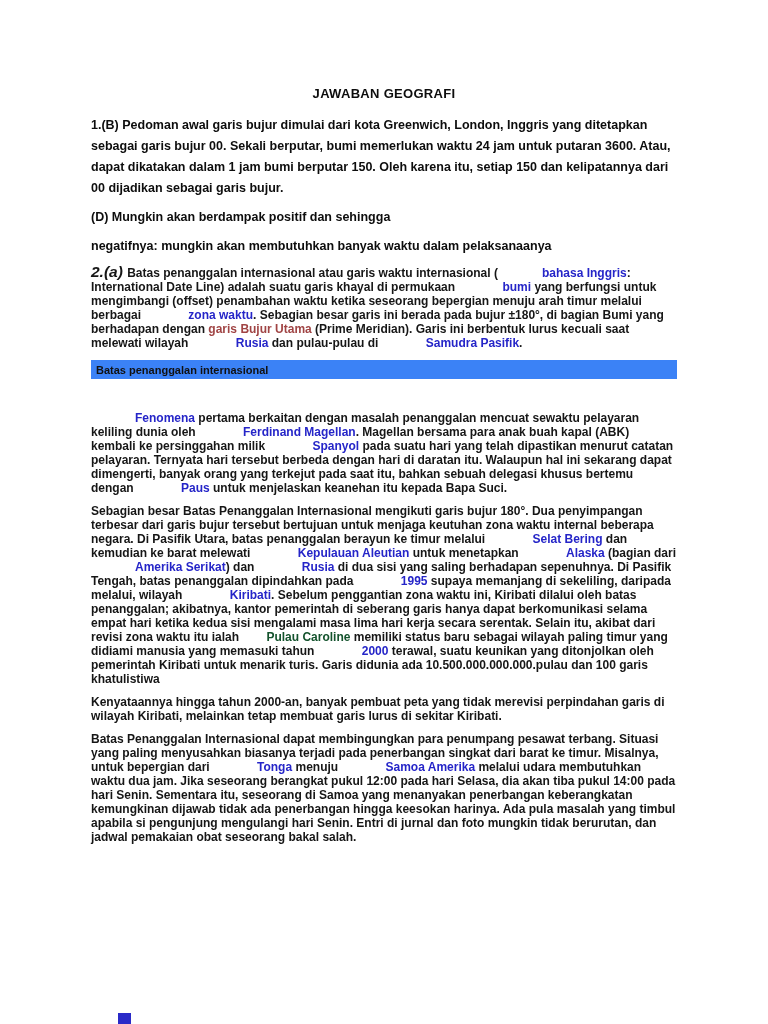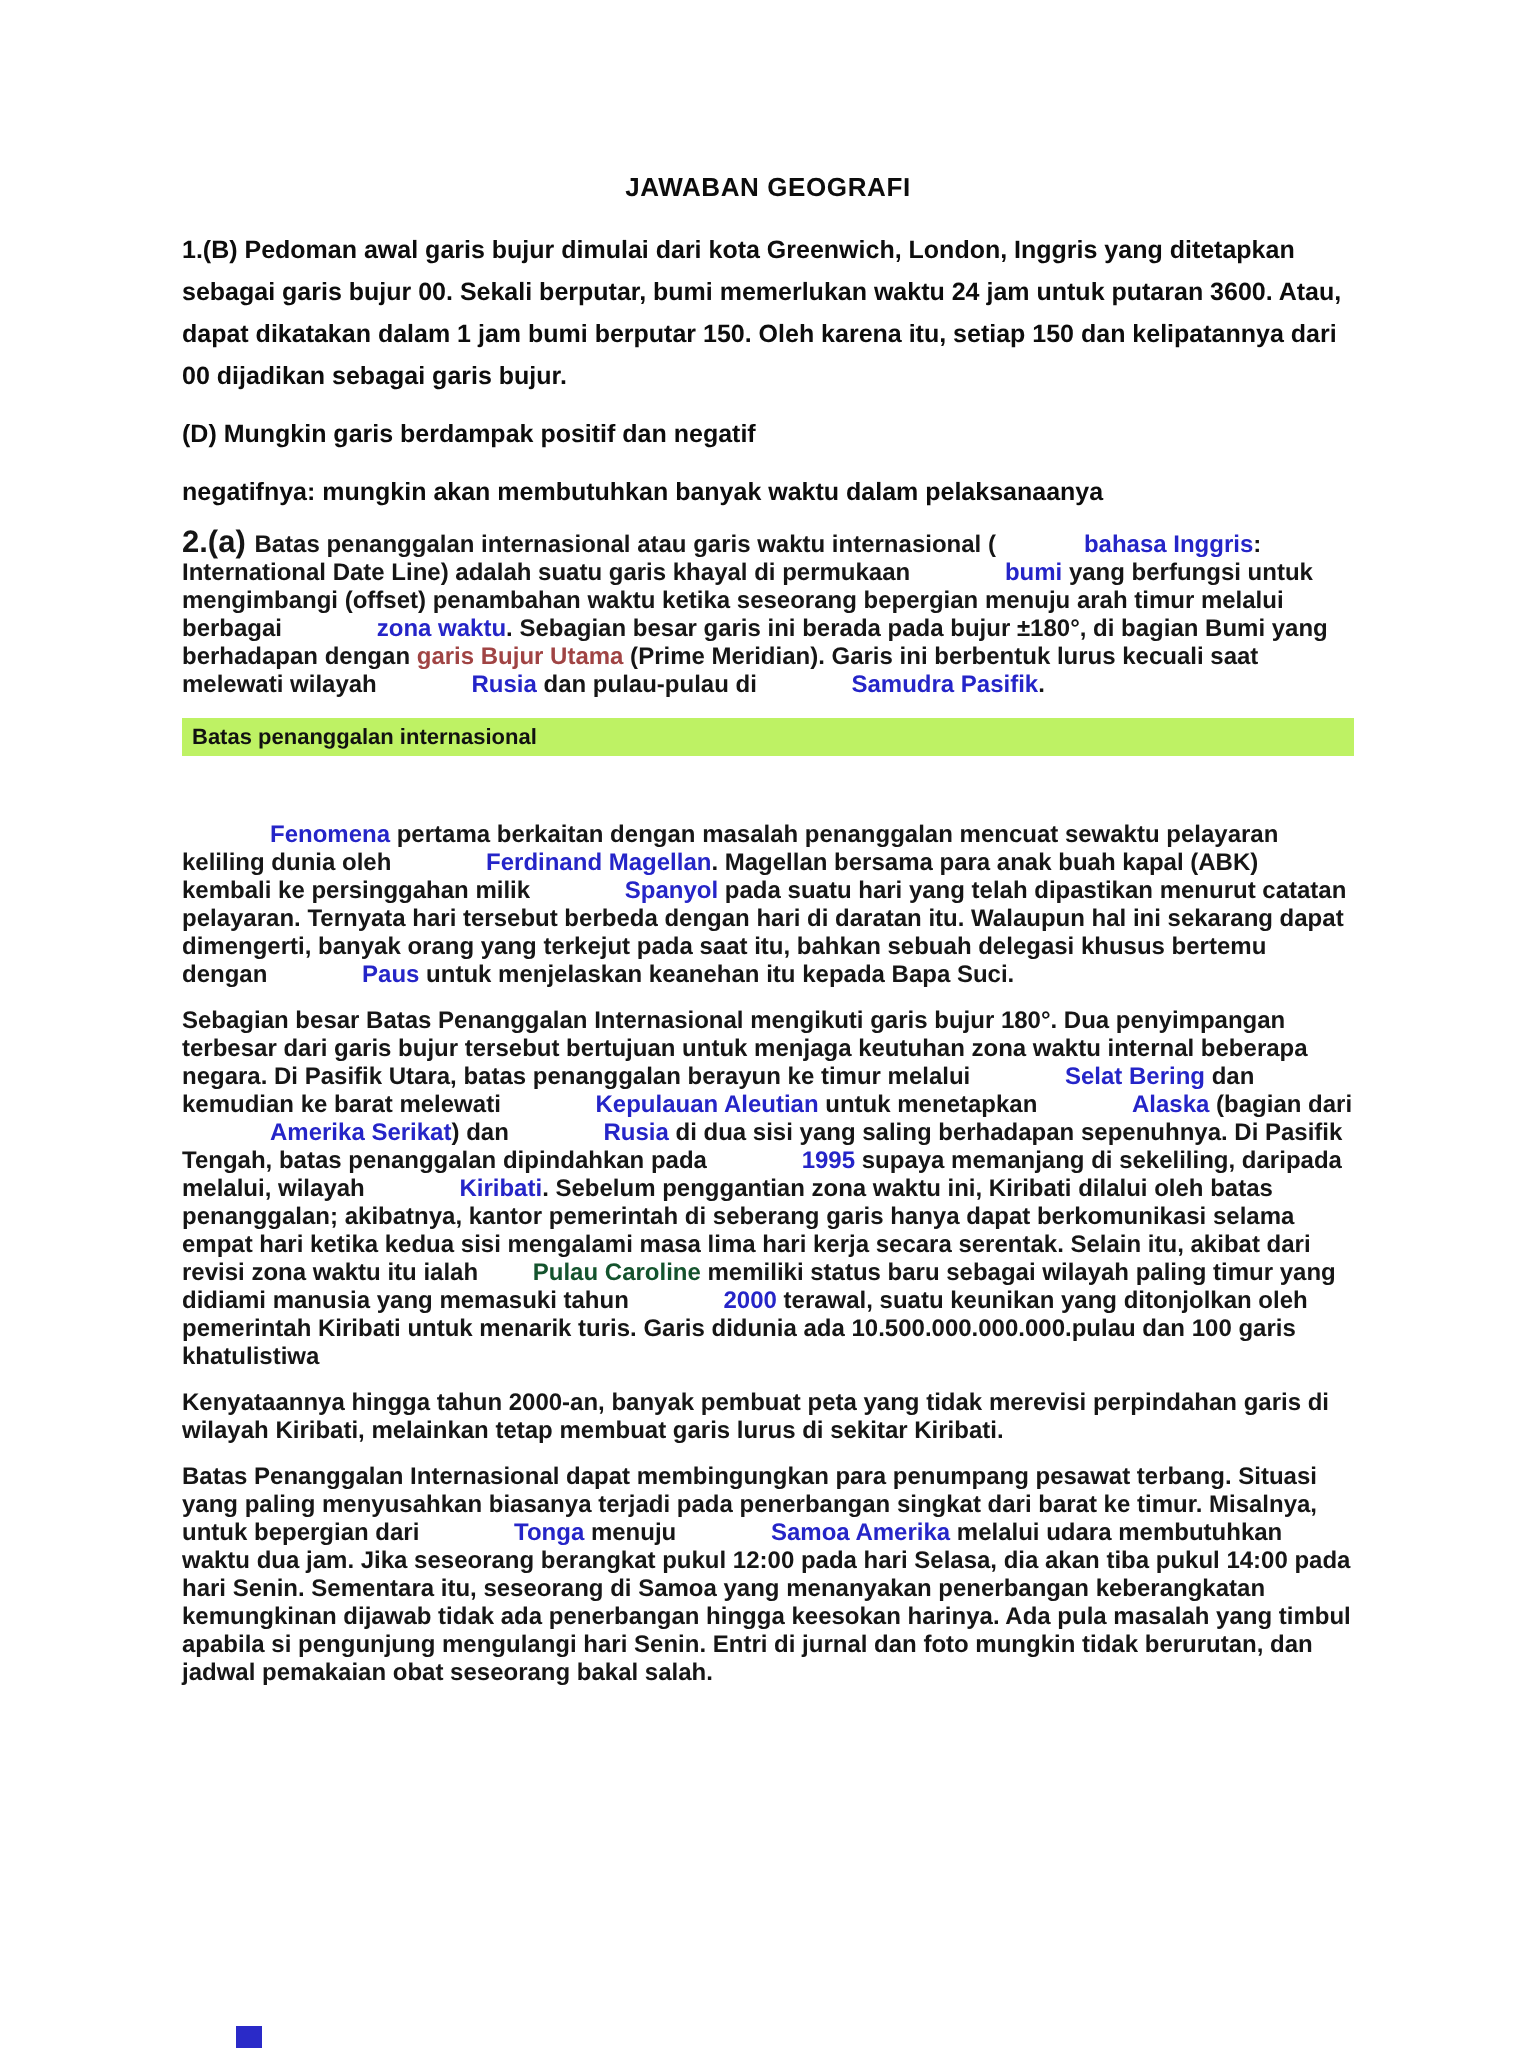--- a/index.html
+++ b/index.html
@@ -37,27 +37,27 @@
   }
   #doc-blocks > :nth-child(5) { margin-bottom: 32px; } 
   
   .para-sm {
     font-weight: bold;
     font-size: 12px;
     line-height: 14px;
     margin-bottom: 9px;
     color: #161616;
   }
-  .run-lead { font-size: 15.5px; }
+  .run-lead { font-size: 15.5px; font-style: italic; }
   .run-link { color: #2525c8; padding-left: 44px; }
   .run-red  { color: #a04444; }
   .run-pink { color: #14532d; margin-left: 24px; }
   .run-em   { }
   .section-header {
-    background: #bef264;
+    background: #3b82f6;
     font-weight: bold;
     font-size: 11px;
     color: #111111;
     padding: 4px 5px 3px 5px;
     margin: 10px 0 4px 0;
   }
   .bottom-fragment {
     position: absolute;
     left: 118px;
     bottom: 0;
@@ -67,21 +67,21 @@
   }
 </style>
 </head>
 <body>
 
 <div class="page">
   <div class="doc-title">JAWABAN GEOGRAFI</div>
 
   <div id="doc-blocks">
       <p class="para-lg"><span>1.(B) Pedoman awal garis bujur dimulai dari kota Greenwich, London, Inggris yang ditetapkan sebagai garis bujur 00. Sekali berputar, bumi memerlukan waktu 24 jam untuk putaran 3600. Atau, dapat dikatakan dalam 1 jam bumi berputar 150. Oleh karena itu, setiap 150 dan kelipatannya dari 00 dijadikan sebagai garis bujur.</span></p>
-      <p class="para-lg"><span>(D) Mungkin garis berdampak positif dan negatif</span></p>
+      <p class="para-lg"><span>(D) Mungkin akan berdampak positif dan sehingga</span></p>
       <p class="para-lg"><span>negatifnya: mungkin akan membutuhkan banyak waktu dalam pelaksanaanya</span></p>
       <p class="para-sm"><span class="run-lead">2.(a) </span><span>Batas penanggalan internasional atau garis waktu internasional (</span><span class="run-link">bahasa Inggris</span><span>: International Date Line) adalah suatu garis khayal di permukaan </span><span class="run-link">bumi</span><span> yang berfungsi untuk mengimbangi (</span><span class="run-em">offset</span><span>) penambahan waktu ketika seseorang bepergian menuju arah timur melalui berbagai </span><span class="run-link">zona waktu</span><span>. Sebagian besar garis ini berada pada bujur ±180°, di bagian Bumi yang berhadapan dengan </span><span class="run-red">garis Bujur Utama</span><span> (</span><span class="run-em">Prime Meridian</span><span>). Garis ini berbentuk lurus kecuali saat melewati wilayah </span><span class="run-link">Rusia</span><span> dan pulau-pulau di </span><span class="run-link">Samudra Pasifik</span><span>.</span></p>
       <div class="section-header">Batas penanggalan internasional</div>
       <p class="para-sm"><span class="run-link">Fenomena</span><span> pertama berkaitan dengan masalah penanggalan mencuat sewaktu pelayaran keliling dunia oleh </span><span class="run-link">Ferdinand Magellan</span><span>. Magellan bersama para anak buah kapal (ABK) kembali ke persinggahan milik </span><span class="run-link">Spanyol</span><span> pada suatu hari yang telah dipastikan menurut catatan pelayaran. Ternyata hari tersebut berbeda dengan hari di daratan itu. Walaupun hal ini sekarang dapat dimengerti, banyak orang yang terkejut pada saat itu, bahkan sebuah delegasi khusus bertemu dengan </span><span class="run-link">Paus</span><span> untuk menjelaskan keanehan itu kepada Bapa Suci.</span></p>
       <p class="para-sm"><span>Sebagian besar Batas Penanggalan Internasional mengikuti garis bujur 180°. Dua penyimpangan terbesar dari garis bujur tersebut bertujuan untuk menjaga keutuhan zona waktu internal beberapa negara. Di Pasifik Utara, batas penanggalan berayun ke timur melalui </span><span class="run-link">Selat Bering</span><span> dan kemudian ke barat melewati </span><span class="run-link">Kepulauan Aleutian</span><span> untuk menetapkan </span><span class="run-link">Alaska</span><span> (bagian dari </span><span class="run-link">Amerika Serikat</span><span>) dan </span><span class="run-link">Rusia</span><span> di dua sisi yang saling berhadapan sepenuhnya. Di Pasifik Tengah, batas penanggalan dipindahkan pada </span><span class="run-link">1995</span><span> supaya memanjang di sekeliling, daripada melalui, wilayah </span><span class="run-link">Kiribati</span><span>. Sebelum penggantian zona waktu ini, Kiribati dilalui oleh batas penanggalan; akibatnya, kantor pemerintah di seberang garis hanya dapat berkomunikasi selama empat hari ketika kedua sisi mengalami masa lima hari kerja secara serentak. Selain itu, akibat dari revisi zona waktu itu ialah </span><span class="run-pink">Pulau Caroline</span><span> memiliki status baru sebagai wilayah paling timur yang didiami manusia yang memasuki tahun </span><span class="run-link">2000</span><span> terawal, suatu keunikan yang ditonjolkan oleh pemerintah Kiribati untuk menarik turis. Garis didunia ada 10.500.000.000.000.pulau dan 100 garis khatulistiwa</span></p>
       <p class="para-sm"><span>Kenyataannya hingga tahun 2000-an, banyak pembuat peta yang tidak merevisi perpindahan garis di wilayah Kiribati, melainkan tetap membuat garis lurus di sekitar Kiribati.</span></p>
       <p class="para-sm"><span>Batas Penanggalan Internasional dapat membingungkan para penumpang pesawat terbang. Situasi yang paling menyusahkan biasanya terjadi pada penerbangan singkat dari barat ke timur. Misalnya, untuk bepergian dari </span><span class="run-link">Tonga</span><span> menuju </span><span class="run-link">Samoa Amerika</span><span> melalui udara membutuhkan waktu dua jam. Jika seseorang berangkat pukul 12:00 pada hari Selasa, dia akan tiba pukul 14:00 pada hari Senin. Sementara itu, seseorang di Samoa yang menanyakan penerbangan keberangkatan kemungkinan dijawab tidak ada penerbangan hingga keesokan harinya. Ada pula masalah yang timbul apabila si pengunjung mengulangi hari Senin. Entri di jurnal dan foto mungkin tidak berurutan, dan jadwal pemakaian obat seseorang bakal salah.</span></p>
     </div>
 
   <div class="bottom-fragment"></div>

